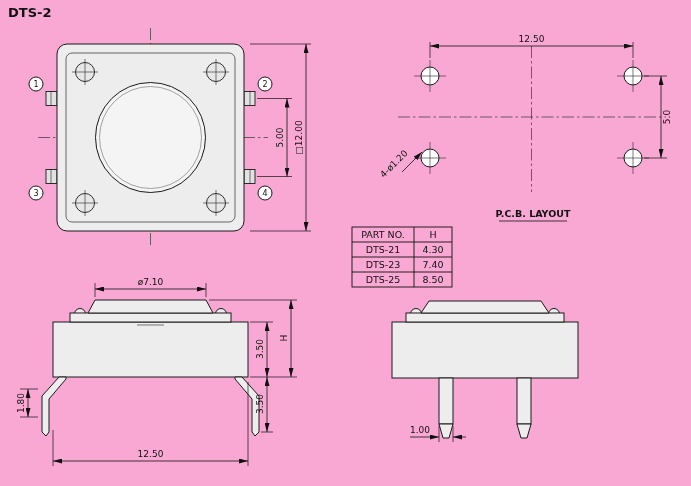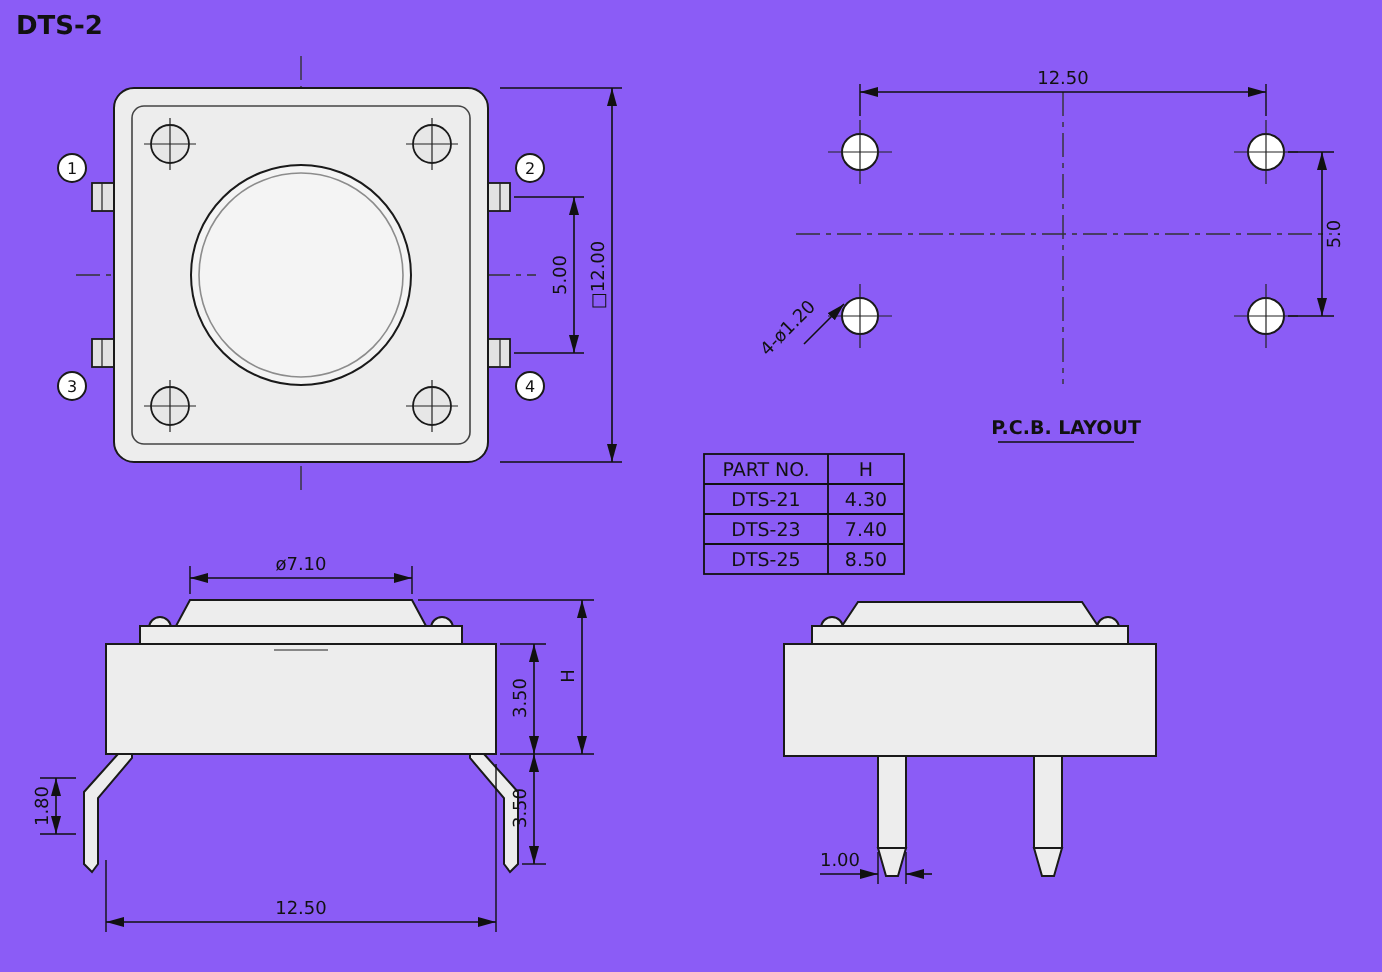--- a/index.html
+++ b/index.html
@@ -1,16 +1,16 @@
 <!DOCTYPE html>
 <html><head>
 <meta charset="utf-8">
 <style>
   html,body{margin:0;padding:0;background:#fff;}
-  #stage{position:relative;width:691px;height:486px;background:#8b5cf6;overflow:hidden;
+  #stage{position:relative;width:691px;height:486px;background:#f9a8d4;overflow:hidden;
          font-family:"DejaVu Sans",sans-serif;}
   svg{display:block;}
   svg text{font-family:"DejaVu Sans",sans-serif;font-size:9px;fill:#111;}
   .title-text{font-size:13px;font-weight:bold;}
   .tbl-text{font-size:9.5px;}
   .cap-text{font-size:9.5px;font-weight:bold;}
   .pin-num{font-size:8px;}
   .body-fill{fill:#ededed;stroke:#1a1a1a;stroke-width:1;}
   .pin-fill{fill:#e2e2e2;stroke:#1a1a1a;stroke-width:0.9;}
   .btn-fill{fill:#f4f4f4;stroke:#1a1a1a;stroke-width:1;}

